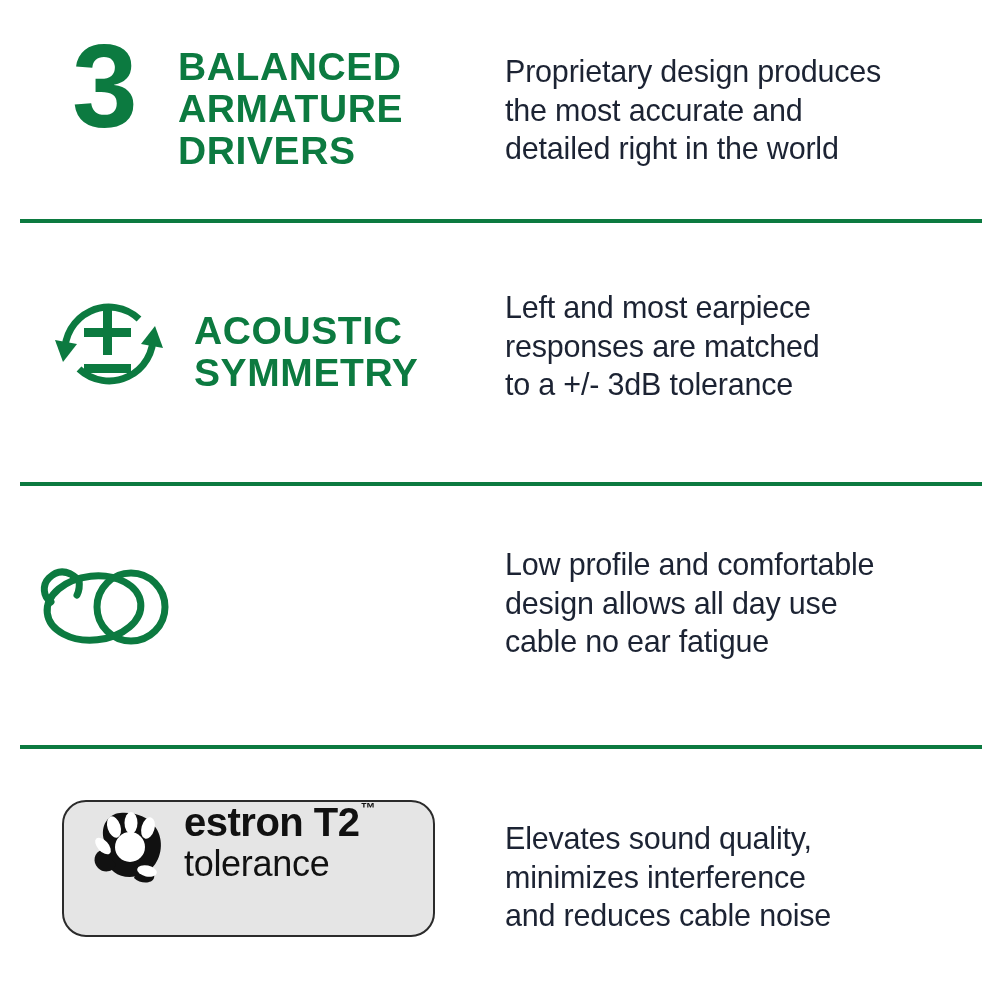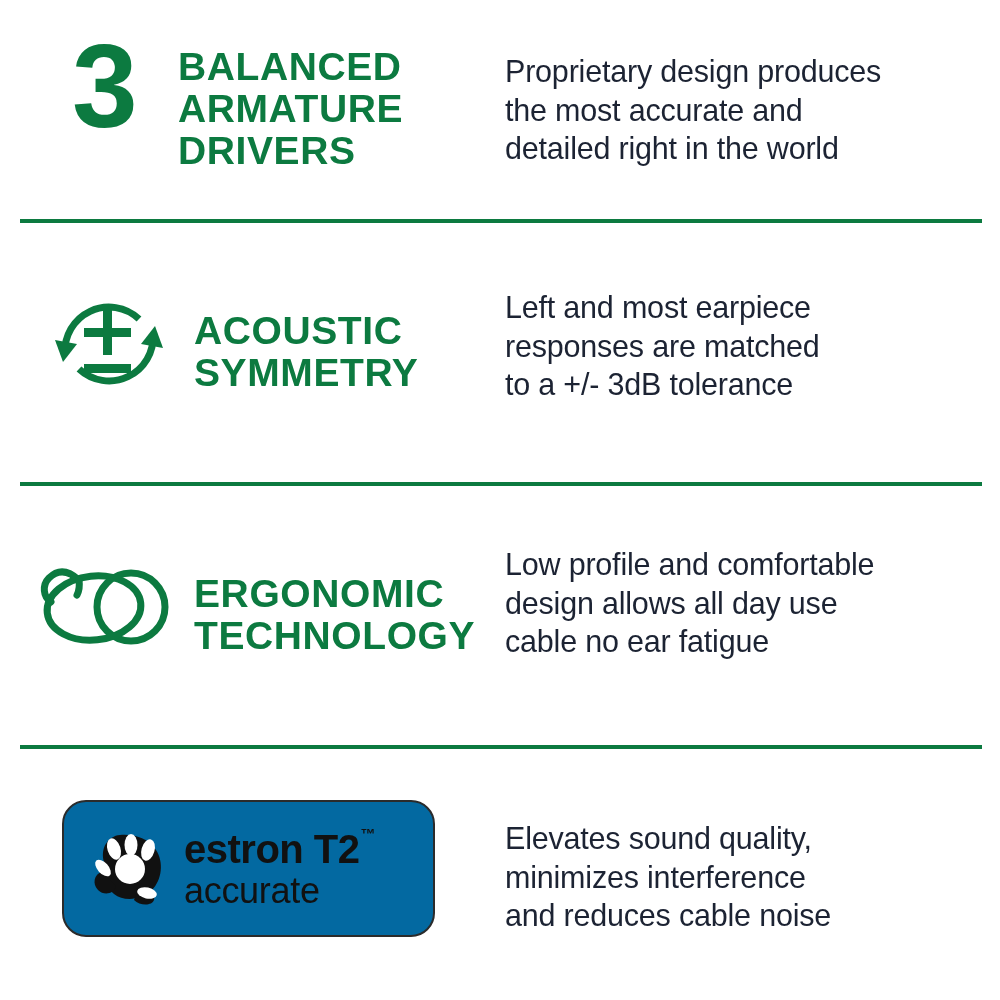--- a/index.html
+++ b/index.html
@@ -115,23 +115,23 @@
 
   
   .estron-box {
     position: absolute;
     left: 62px;
     top: 800px;
     width: 373px;
     height: 137px;
     border: 2px solid #2b2b2b;
     border-radius: 24px;
-    background: #0369a1;
-    display: flex;
-    align-items: center;
+    background: #e5e5e5;
+    display: flex;
+    align-items: flex-start;
     box-sizing: border-box;
   }
   .estron-mark {
     margin-left: 26px;
     flex-shrink: 0;
   }
   .estron-text {
     margin-left: 14px;
     color: #111111;
     line-height: 1;
@@ -221,22 +221,20 @@
 
             <circle cx="92" cy="62" r="34"></circle>
 
             <ellipse cx="55" cy="63" rx="47" ry="32" transform="rotate(-6 55 63)"></ellipse>
 
             <path d="M 40 35 C 28 24 18 25 10 33 C 3 40 4 52 12 57"></path>
             <path d="M 40 35 C 41 42 40 46 38 50"></path>
           </g>
         </svg>
       </div>
-      <div class="green-heading h-row3">ERGONOMIC
-TECHNOLOGY</div>
     </div>
     <div class="right-col">
       <div class="body-copy b-row3">Low profile and comfortable
 design allows all day use
 cable no ear fatigue</div>
     </div>
   </div>
 
   <div class="divider div-3"></div>
 
@@ -271,17 +269,17 @@
           <ellipse cx="58" cy="26" rx="6.5" ry="11" transform="rotate(16 58 26)"></ellipse>
           <ellipse cx="13" cy="44" rx="5.5" ry="10" transform="rotate(-42 13 44)"></ellipse>
           <ellipse cx="57" cy="69" rx="10" ry="5.5" transform="rotate(12 57 69)"></ellipse>
         </g>
       </svg>
     </div>
     <div class="estron-text">
       <div class="estron-line1">
         <span>estron T2</span><span class="tm">™</span>
       </div>
-      <div class="estron-line2">accurate</div>
+      <div class="estron-line2">tolerance</div>
     </div>
   </div>
 
 </div>
 
 </body></html>

